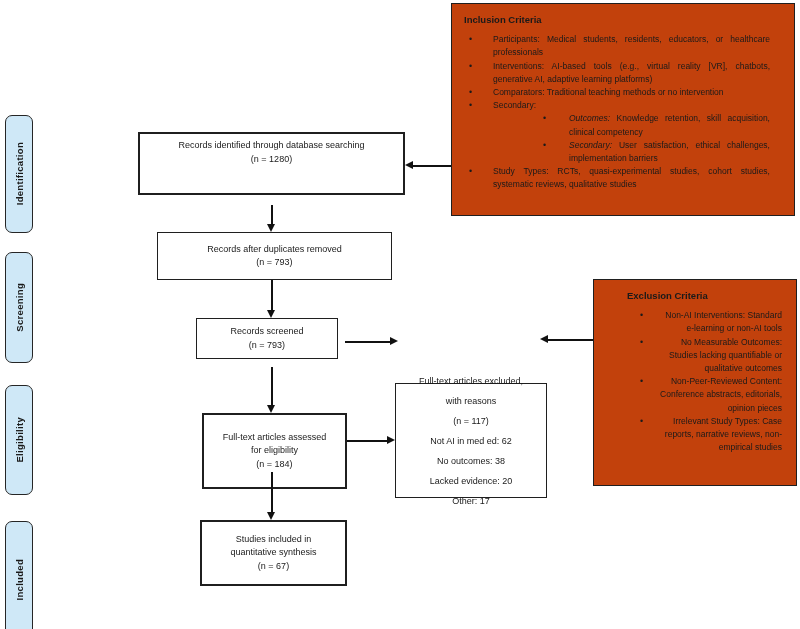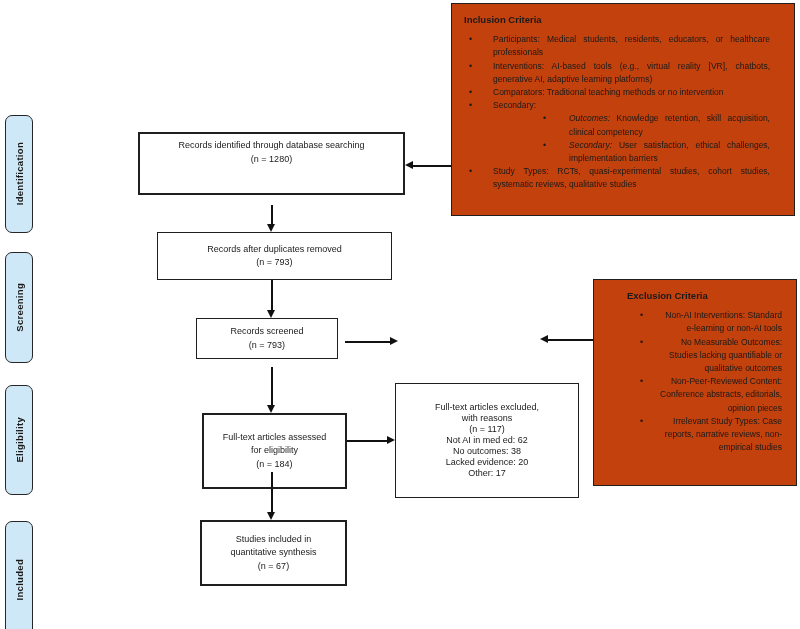--- a/index.html
+++ b/index.html
@@ -27,21 +27,21 @@
   .fbox {
     position:absolute; background:#fff; border:1.5px solid #1f1f1f;
     display:flex; align-items:center; justify-content:center;
     text-align:center; font-size:9px; line-height:13.5px; white-space:pre-line;
   }
   #box-identified { left:138px; top:132px; width:267px; height:63px; align-items:flex-start; padding-top:5px; border-width:2px; }
   #box-duplicates { left:157px; top:232px; width:235px; height:48px; }
   #box-screened   { left:188px; top:318px; width:142px; height:41px;margin-left:8px; }
   #box-excluded   { left:398px; top:319px; width:142px; height:48px; }
   #box-fulltext   { left:202px; top:413px; width:145px; height:76px; border-width:2px; }
-  #box-ftexcluded { left:395px; top:383px; width:184px; height:115px; line-height:11px; }
+  #box-ftexcluded { left:395px; top:383px; width:152px; height:115px; line-height:20px; }
   #box-included   { left:200px; top:520px; width:147px; height:66px; border-width:2px; }
   
   .criteria {
     position:absolute; background:#c2410c; border:1.5px solid #1f1f1f;
     font-size:8.5px; line-height:13.2px;
   }
   #inclusion-box { left:451px; top:3px;   width:344px; height:213px; }
   #exclusion-box { left:593px; top:279px; width:204px; height:207px;padding-left:21px; }
   .criteria-title { font-weight:bold; font-size:9.5px; margin:9px 0 7px 12px; }
   .b-row { display:flex; }

